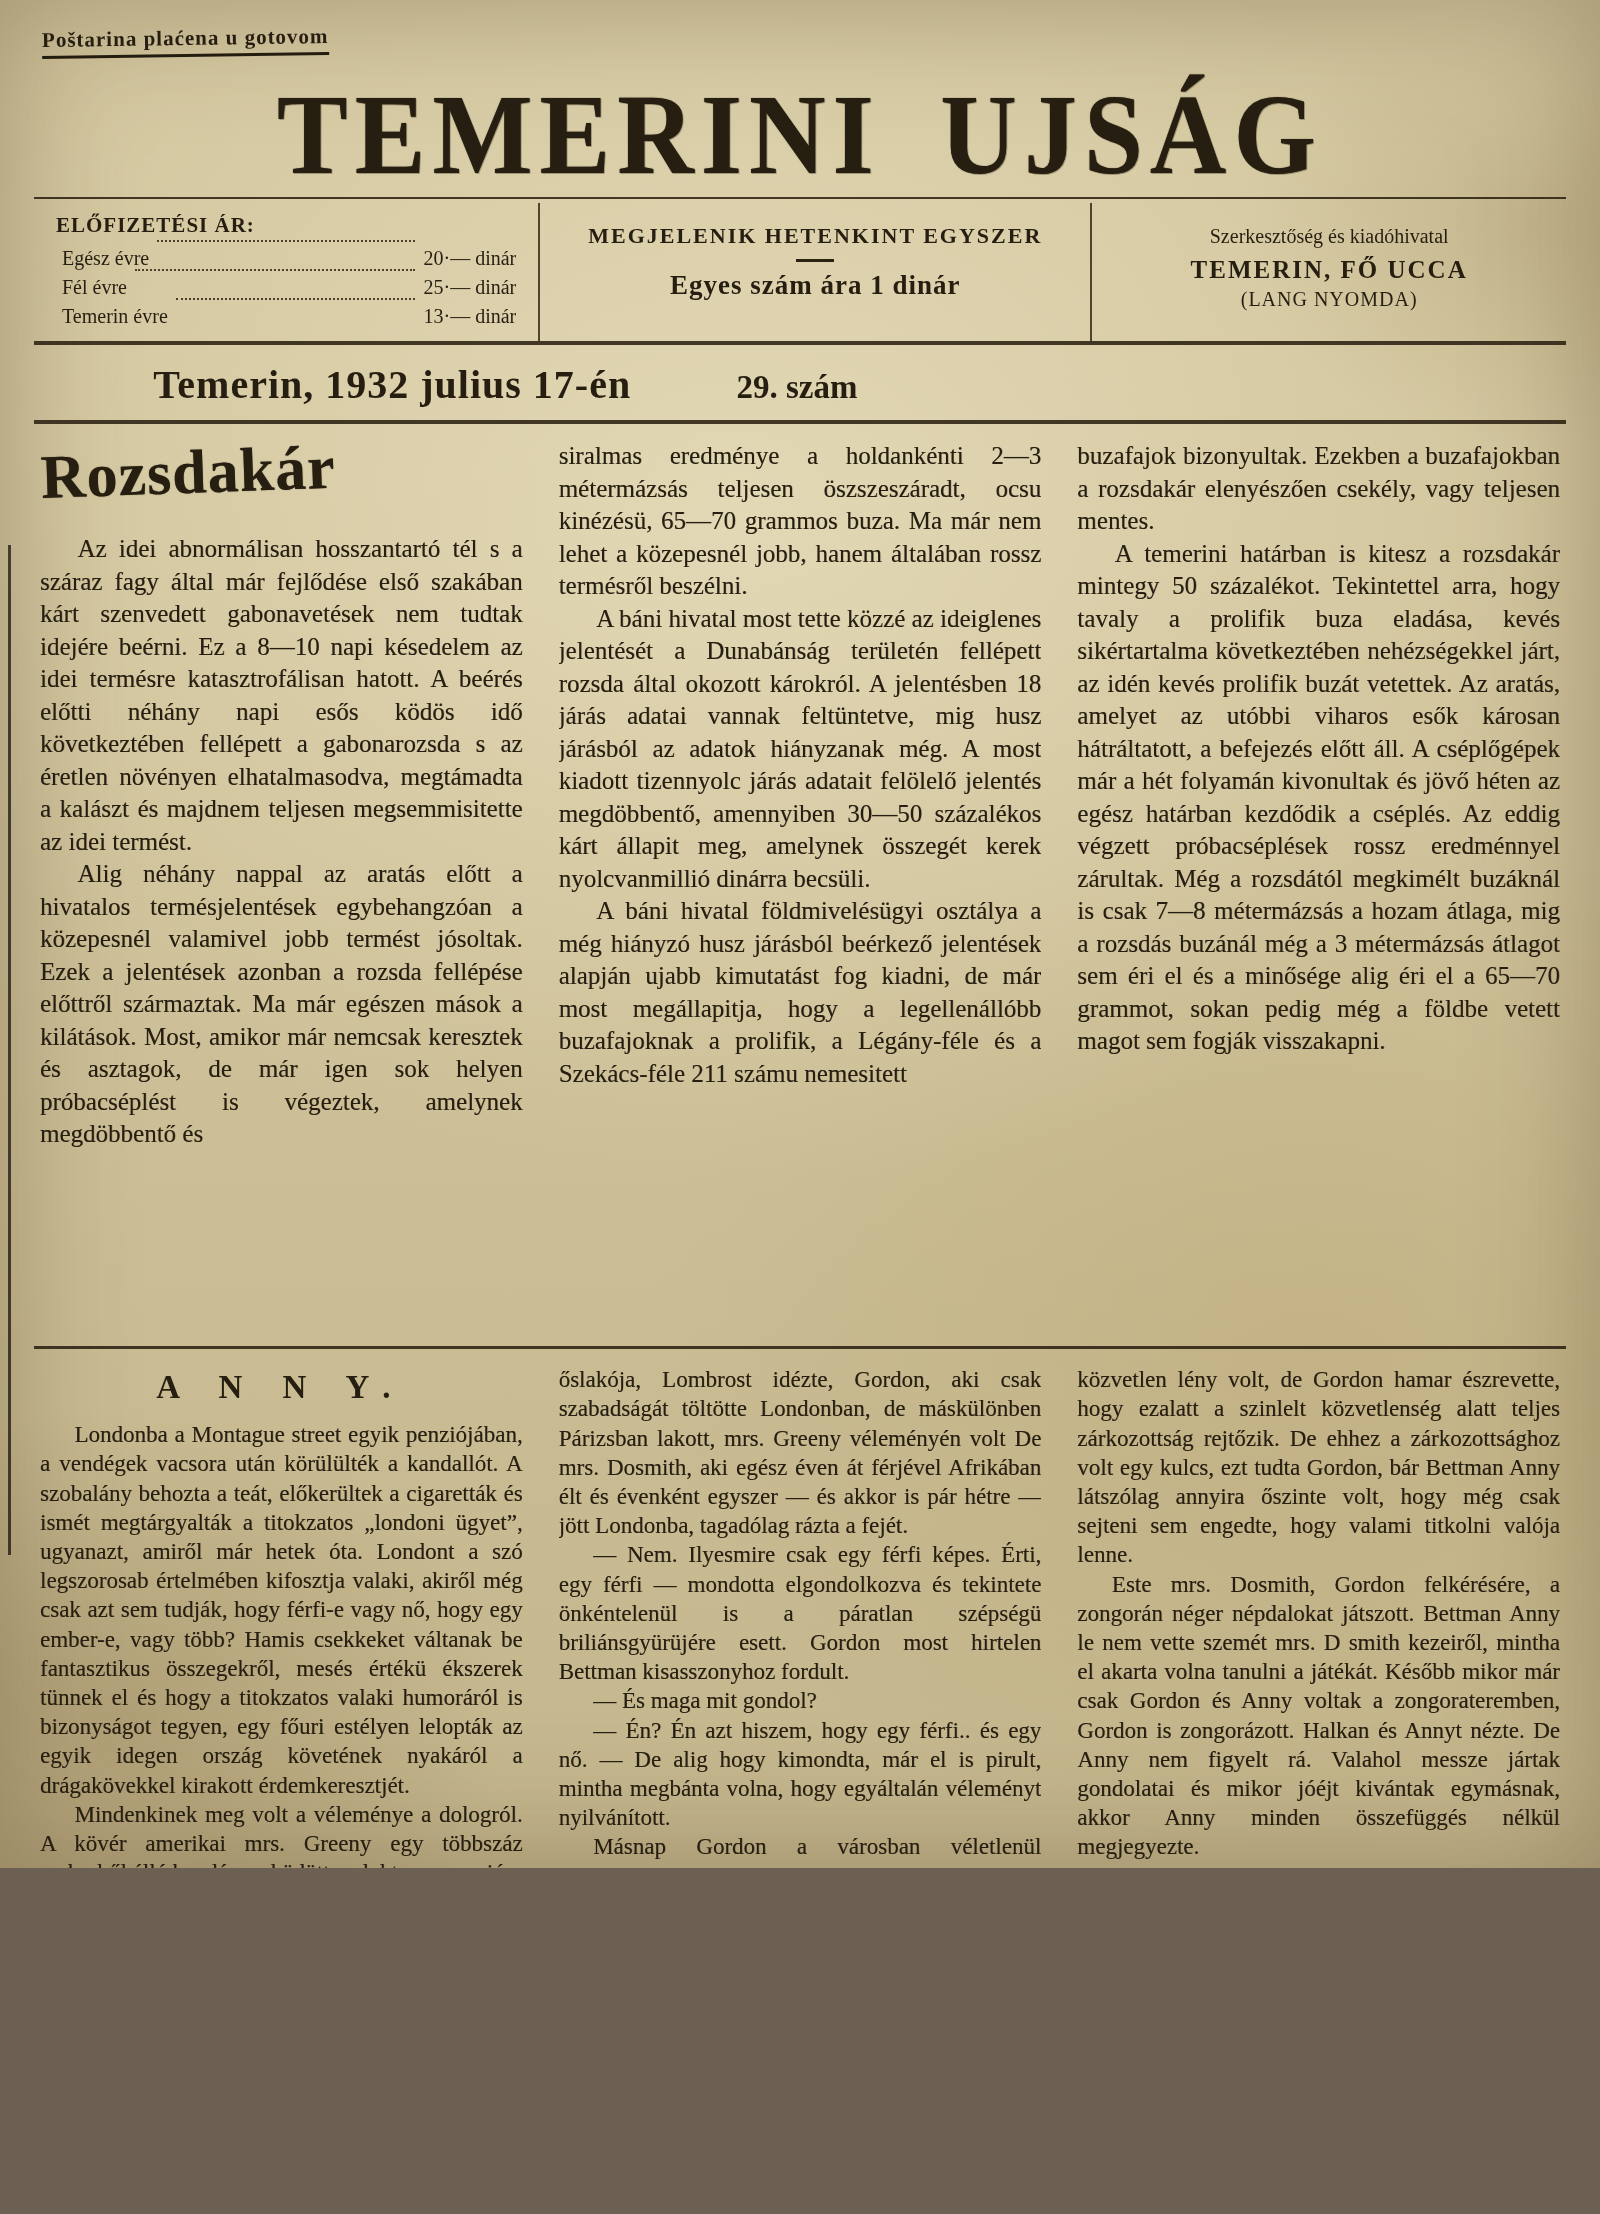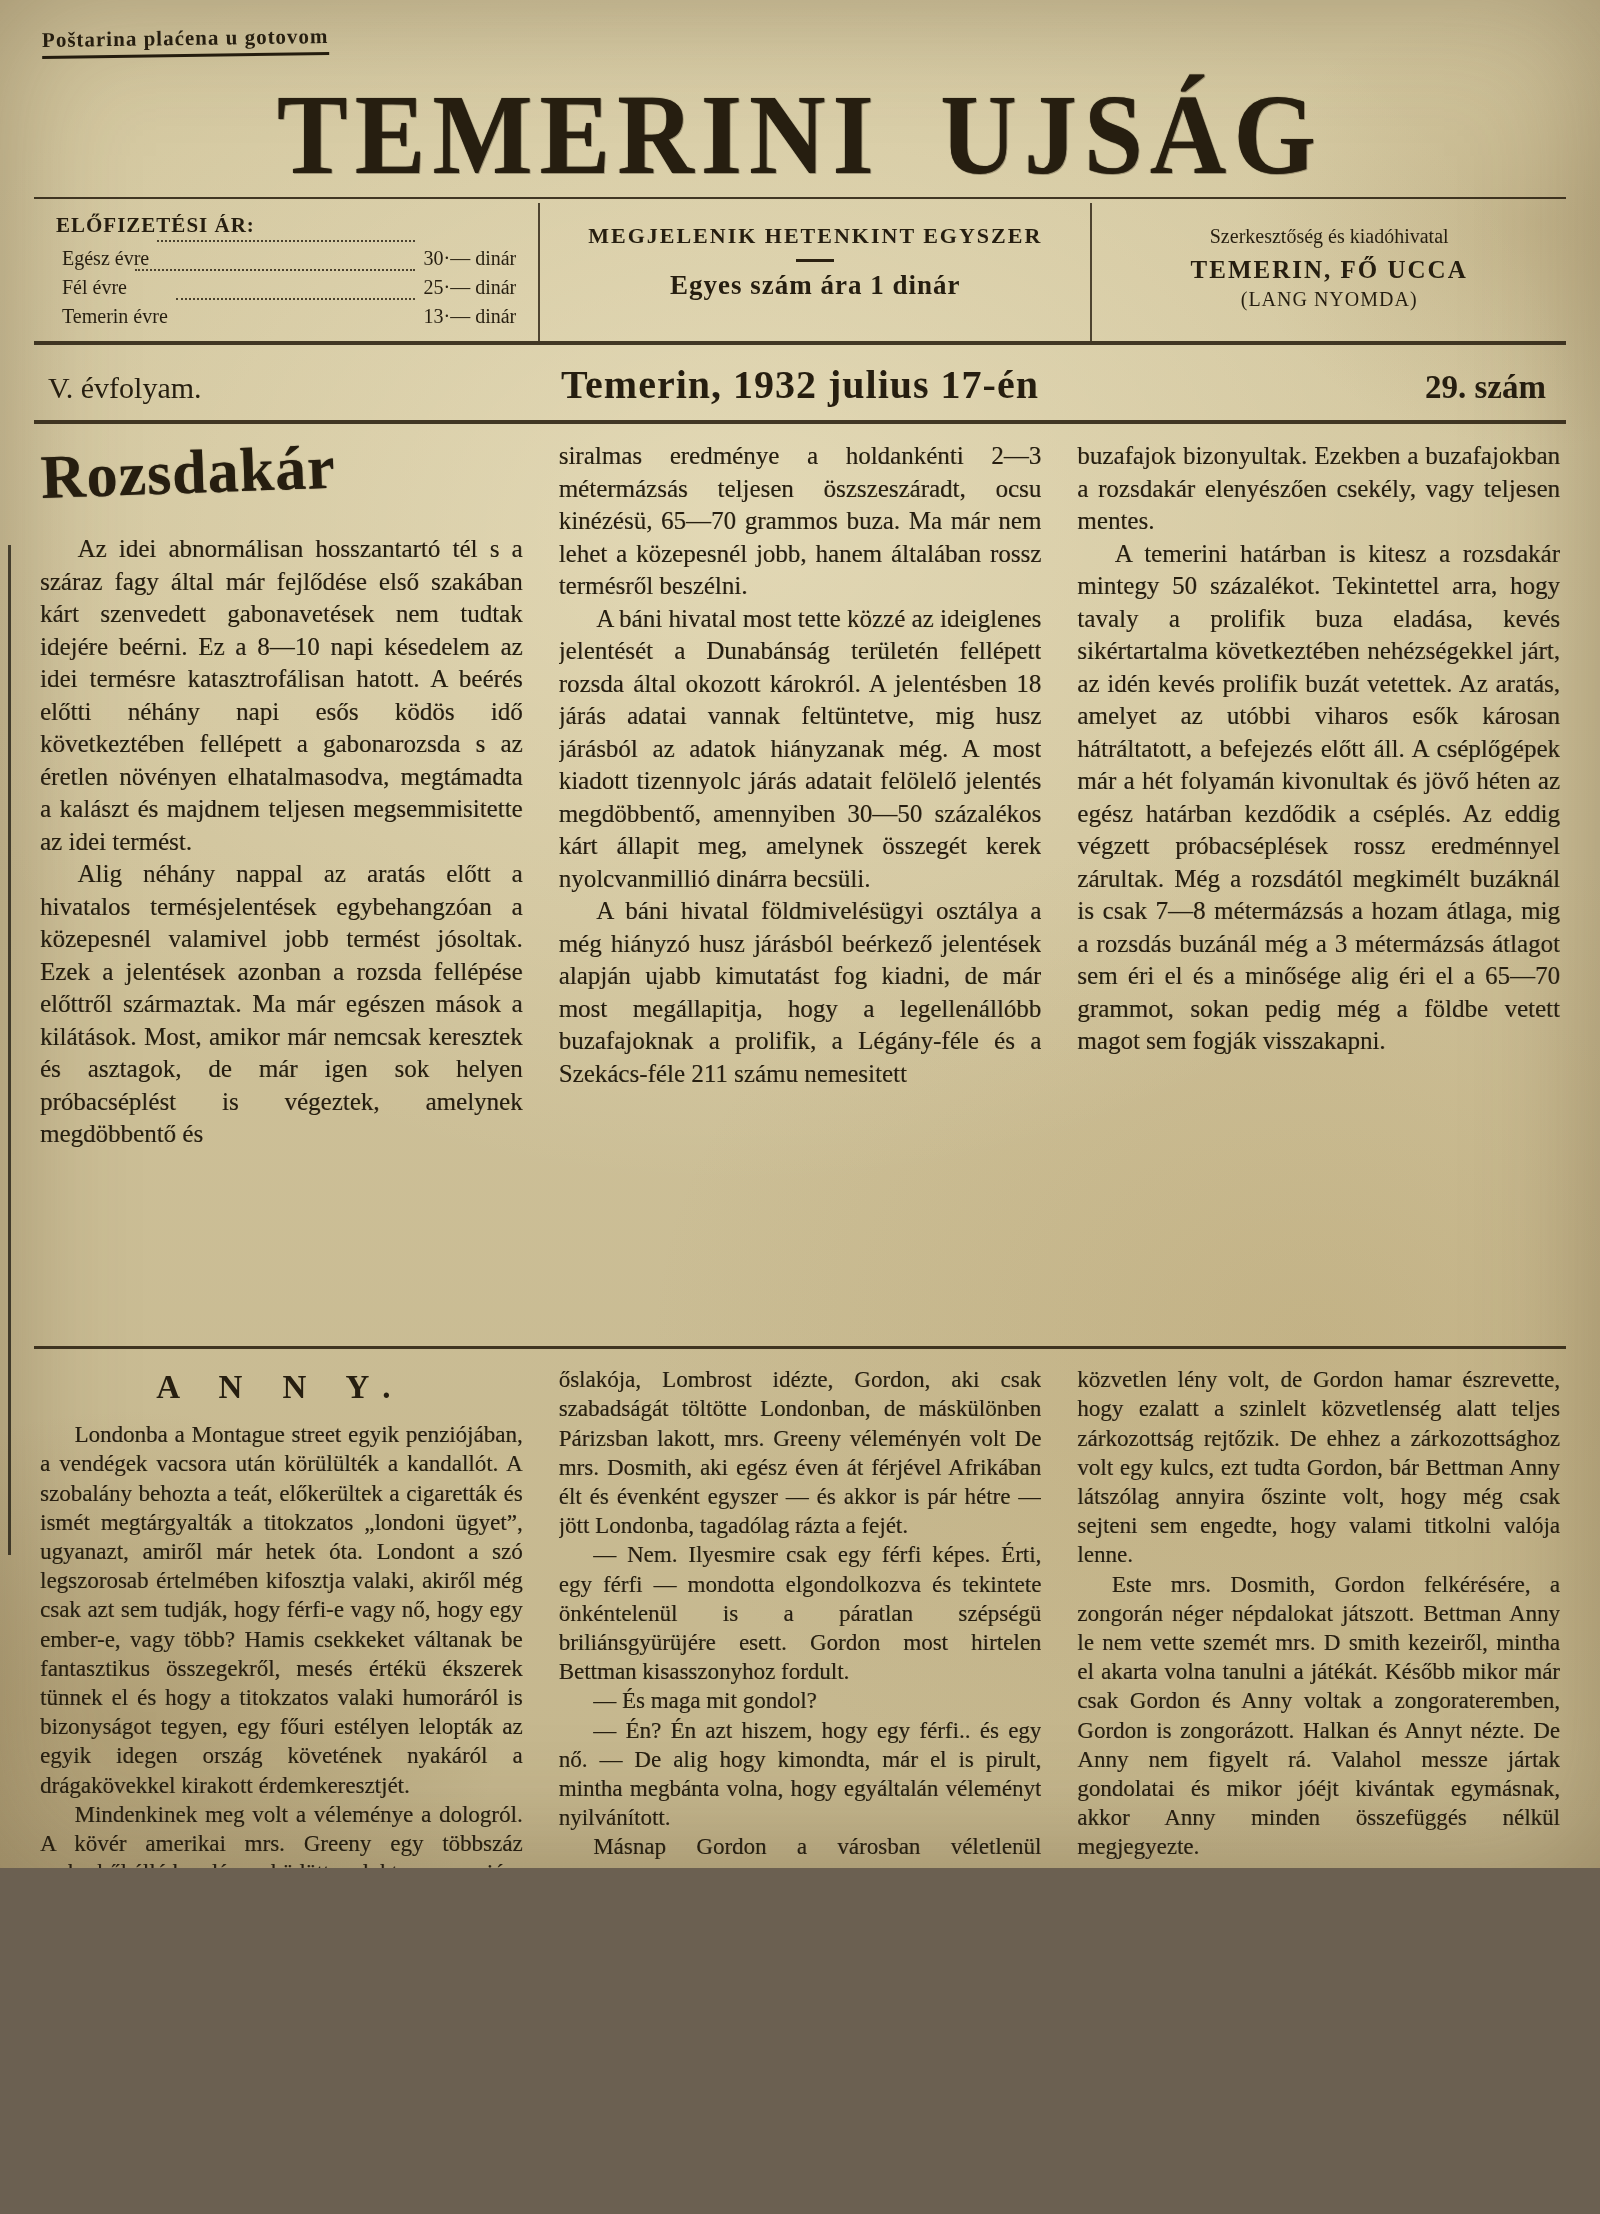--- a/index.html
+++ b/index.html
@@ -173,21 +173,21 @@
   <h1 class="masthead">TEMERINI UJSÁG</h1>
 
   <div class="rule thin"></div>
 
   <div class="header-info">
     <div class="hi-block hi-left">
       <div class="hi-title">ELŐFIZETÉSI ÁR:</div>
       <div class="sub-row">
         <span>Egész évre</span>
         <span class="leader"></span>
-        <span>30·— dinár</span>
+        <span>20·— dinár</span>
       </div>
       <div class="sub-row">
         <span>Fél évre</span>
         <span class="leader"></span>
         <span>25·— dinár</span>
       </div>
       <div class="sub-row">
         <span>Temerin évre</span>
         <span class="leader"></span>
         <span>13·— dinár</span>
@@ -207,21 +207,20 @@
     <div class="hi-block hi-right">
       <div class="office-line1">Szerkesztőség és kiadóhivatal</div>
       <div class="office-line2">TEMERIN, FŐ UCCA</div>
       <div class="office-line3">(LANG NYOMDA)</div>
     </div>
   </div>
 
   <div class="rule thick"></div>
 
   <div class="dateline">
-    <span class="volume">V. évfolyam.</span>
     <span class="date">Temerin, 1932 julius 17-én</span>
     <span class="issue">29. szám</span>
   </div>
 
   <div class="rule thick"></div>
 
   <section class="article article-rozsdakar">
     <div class="col">
       <h2 class="headline-main">Rozsdakár</h2>
       <div>

